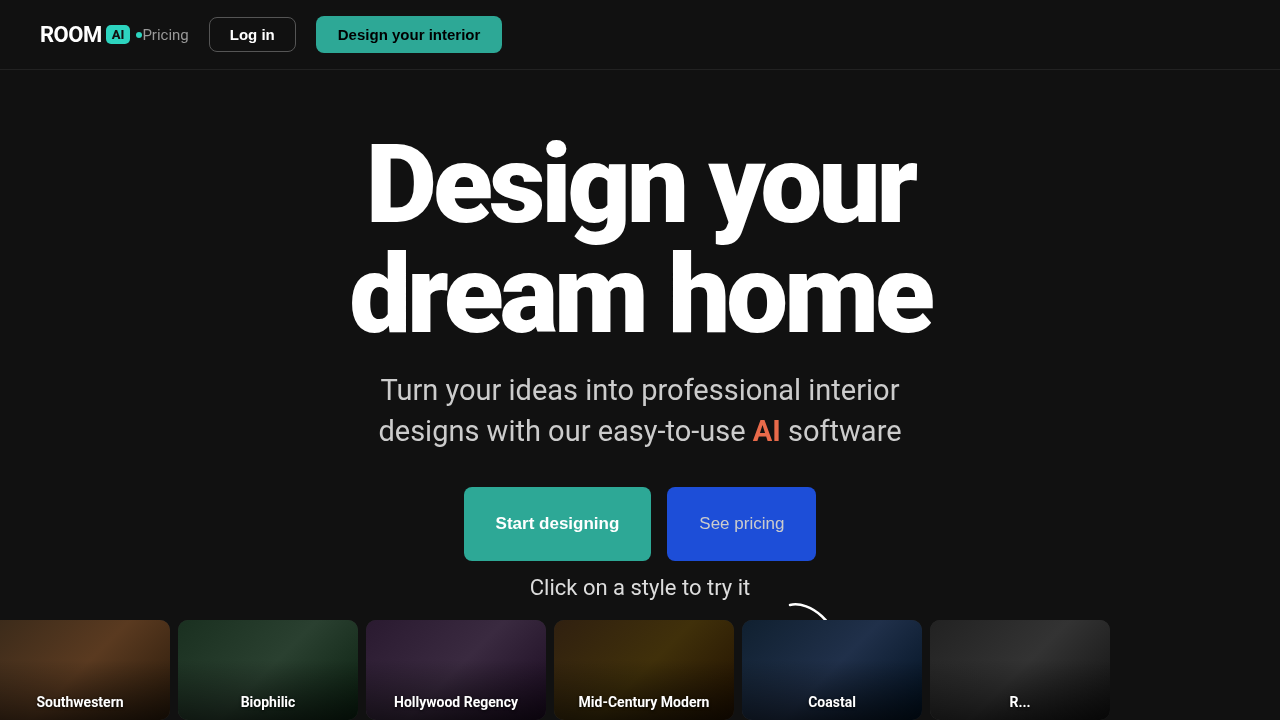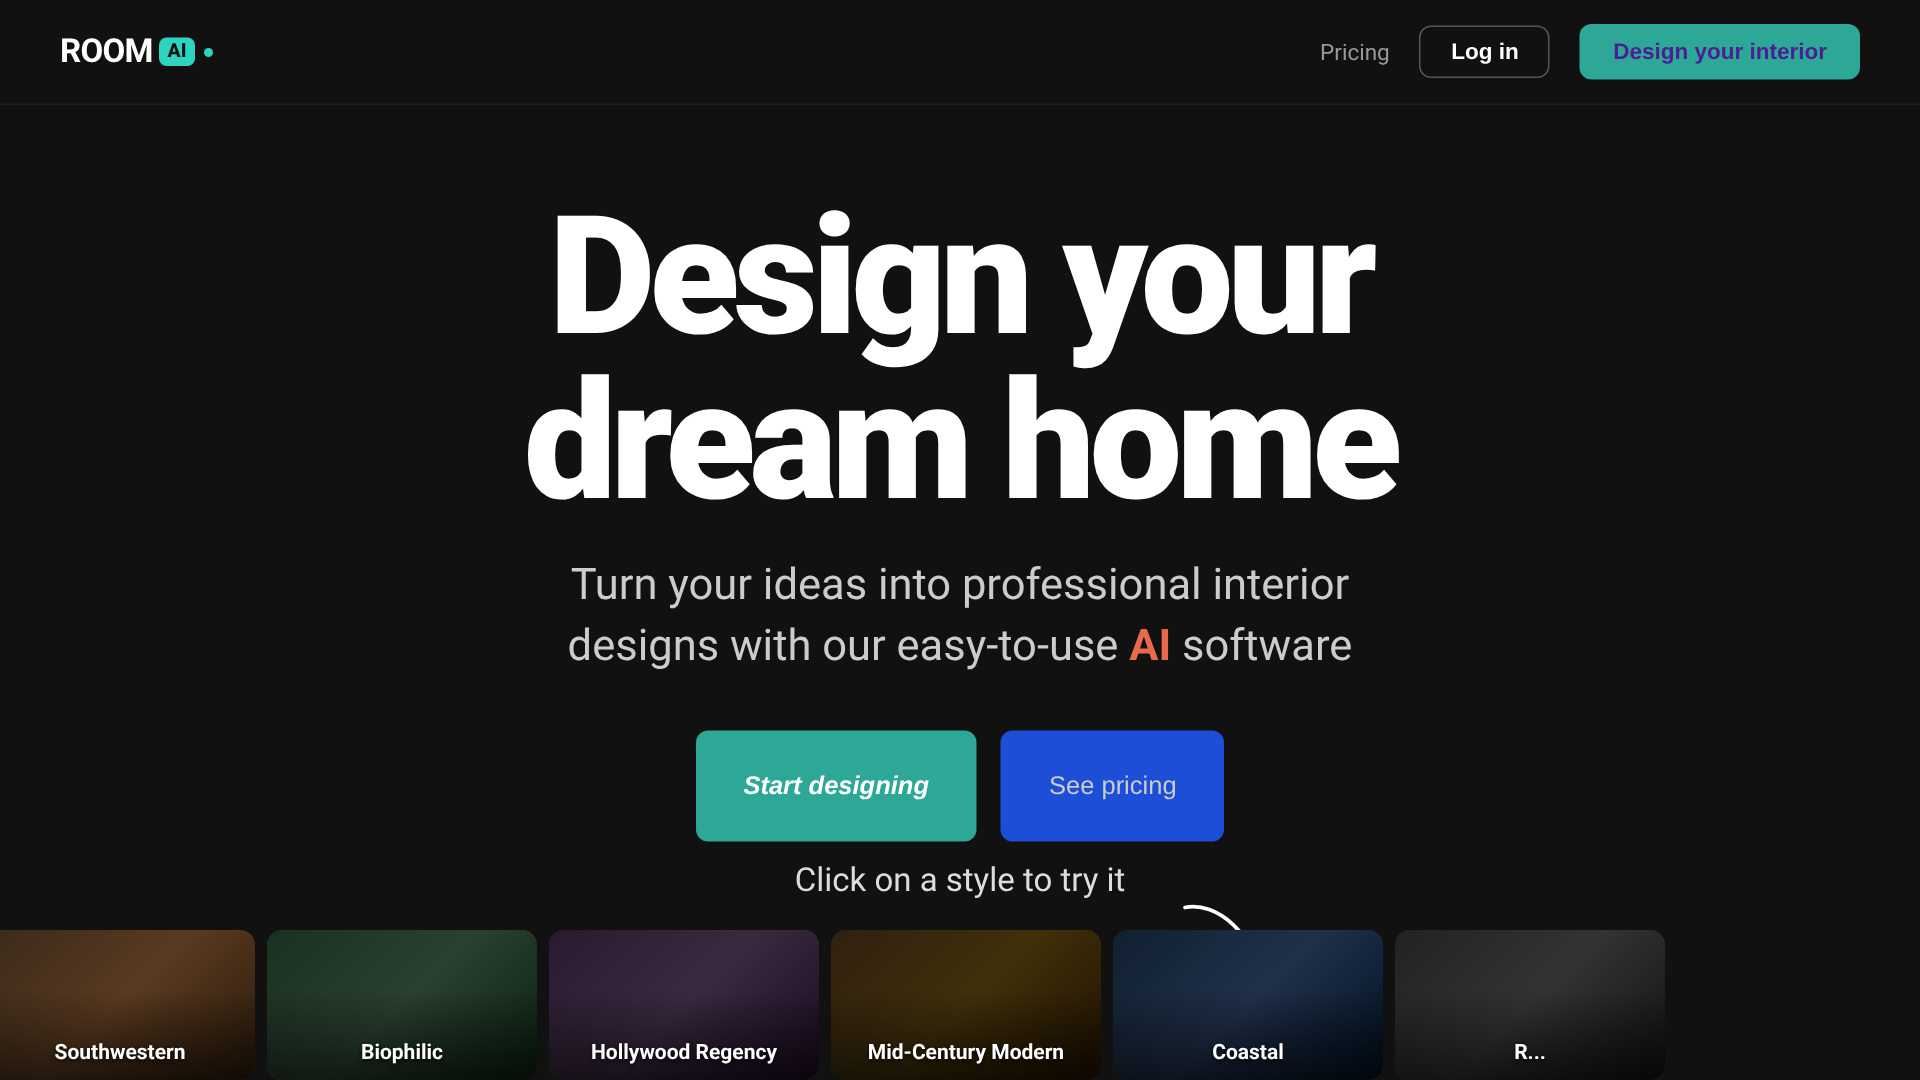--- a/index.html
+++ b/index.html
@@ -14,21 +14,20 @@
       background-color: #111111;
       font-family: -apple-system, BlinkMacSystemFont, 'Segoe UI', Roboto, sans-serif;
       color: #ffffff;
       overflow: hidden;
     }
 
     
     nav {
       display: flex;
       align-items: center;
-      justify-content: space-between;
       padding: 0 40px;
       height: 70px;
       border-bottom: 1px solid #222;
     }
 
     .logo-container {
       display: flex;
       align-items: center;
       gap: 4px;
     }
@@ -77,21 +76,21 @@
       font-weight: 600;
       border: 1.5px solid #555;
       padding: 8px 20px;
       border-radius: 8px;
       cursor: pointer;
       background: transparent;
     }
 
     .nav-cta {
       background-color: #2da896;
-      color: #4c1d95;
+      color: #000000;
       font-size: 15px;
       font-weight: 600;
       padding: 10px 22px;
       border-radius: 8px;
       border: none;
       cursor: pointer;
     }
 
     
     .hero {
@@ -133,21 +132,20 @@
 
     .btn-start {
       background-color: #2da896;
       color: #ffffff;
       font-size: 17px;
       font-weight: 700;
       padding: 27px 32px;
       border-radius: 8px;
       border: none;
       cursor: pointer;
-      font-style: italic;
     }
 
     .btn-pricing {
       background-color: #1d4ed8;
       color: #cccccc;
       font-size: 17px;
       font-weight: 400;
       padding: 16px 32px;
       border-radius: 8px;
       border: none;

